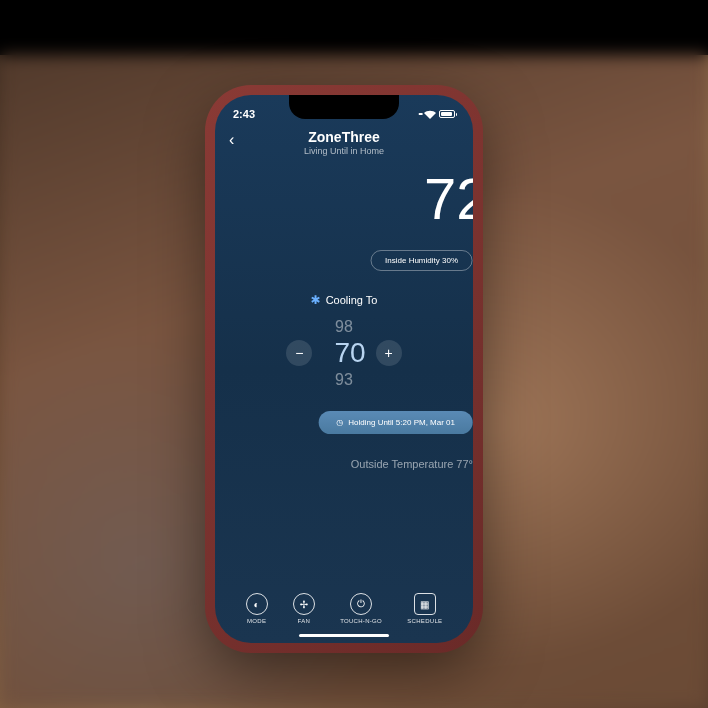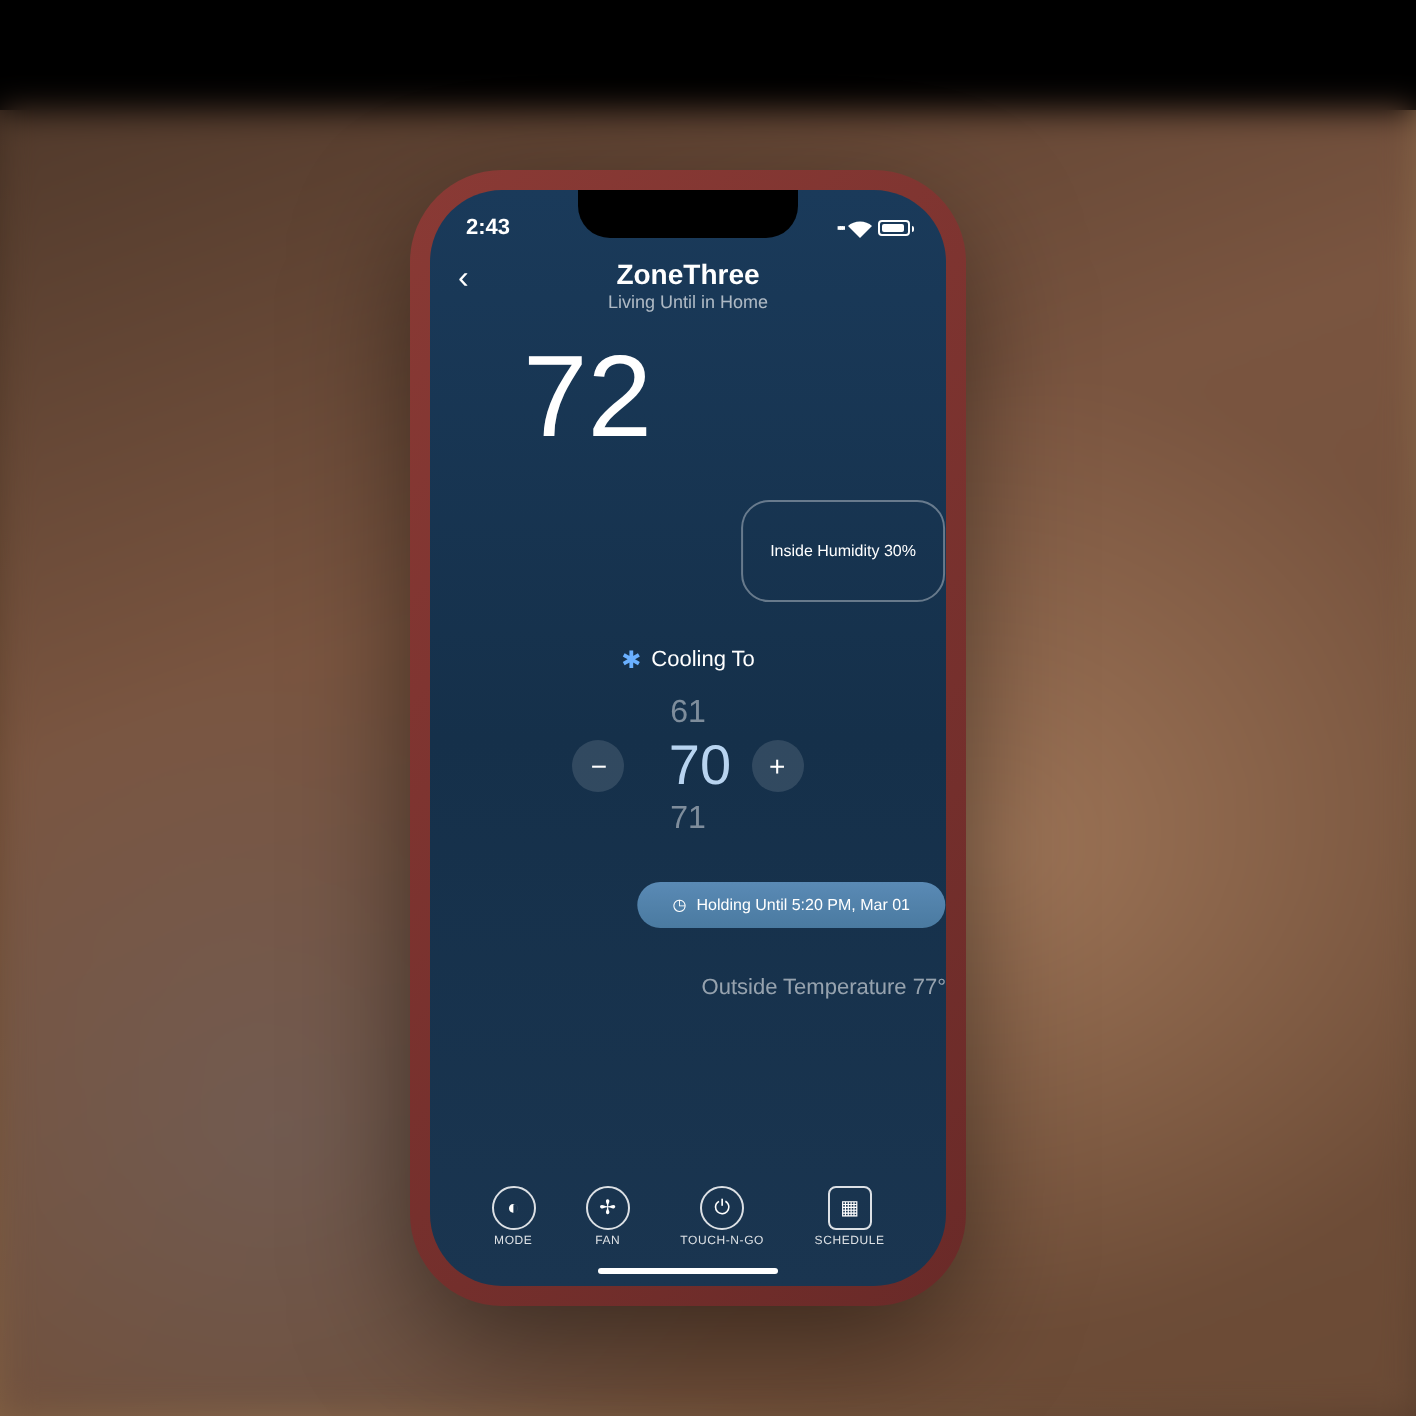--- a/index.html
+++ b/index.html
@@ -148,35 +148,35 @@
     .zone-title {
       font-size: 14px;
       font-weight: 600;
     }
     .zone-subtitle {
       font-size: 9px;
       color: rgba(255,255,255,0.65);
       margin-top: 1px;
     }
     .current-temp {
-      text-align: left;
+      text-align: right;
       font-size: 58px;
       font-weight: 300;
       line-height: 1;
       margin-top: 12px;
       position: relative;
       display: inline-block;
       left: 50%;
       transform: translateX(-50%);
       margin-left: 31px;
     }
     .humidity-pill {
       margin: 22px auto 0;
       display: inline-block;
-      padding: 20px 14px;
+      padding: 5px 14px;
       border: 1px solid rgba(255,255,255,0.35);
       border-radius: 14px;
       font-size: 8px;
       left: 50%;
       position: relative;
       transform: translateX(-50%);
     }
     .cooling-section {
       text-align: center;
       margin-top: 22px;
@@ -324,23 +324,23 @@
     </div>
 
     <div class="cooling-section">
       <div class="cooling-label">
         <span class="snowflake-icon">✱</span>
         <span>Cooling To</span>
       </div>
       <div class="temp-picker">
         <div class="temp-adjust">−</div>
         <div class="temp-stack">
-          <div class="temp-above">61</div>
+          <div class="temp-above">98</div>
           <div class="temp-selected">70</div>
-          <div class="temp-below">71</div>
+          <div class="temp-below">93</div>
         </div>
         <div class="temp-adjust">+</div>
       </div>
     </div>
 
     <div class="hold-pill">
       <span>◷</span>
       <span>Holding Until 5:20 PM, Mar 01</span>
     </div>
 

